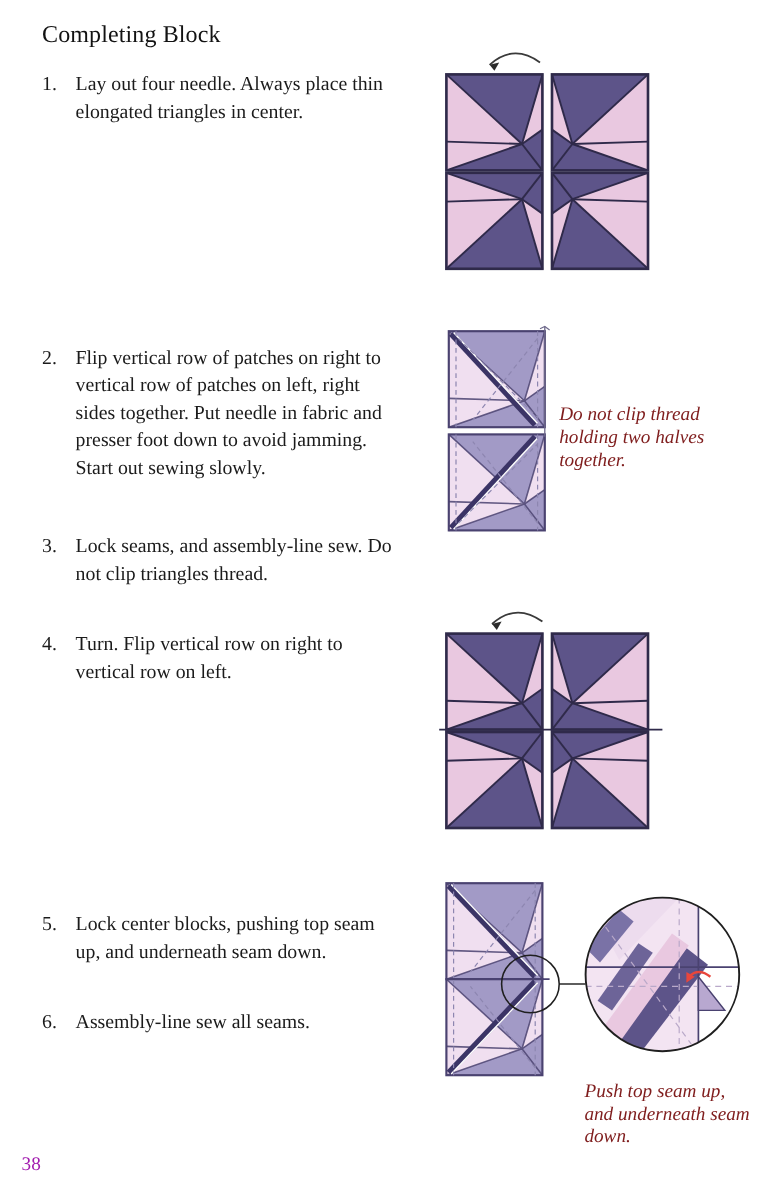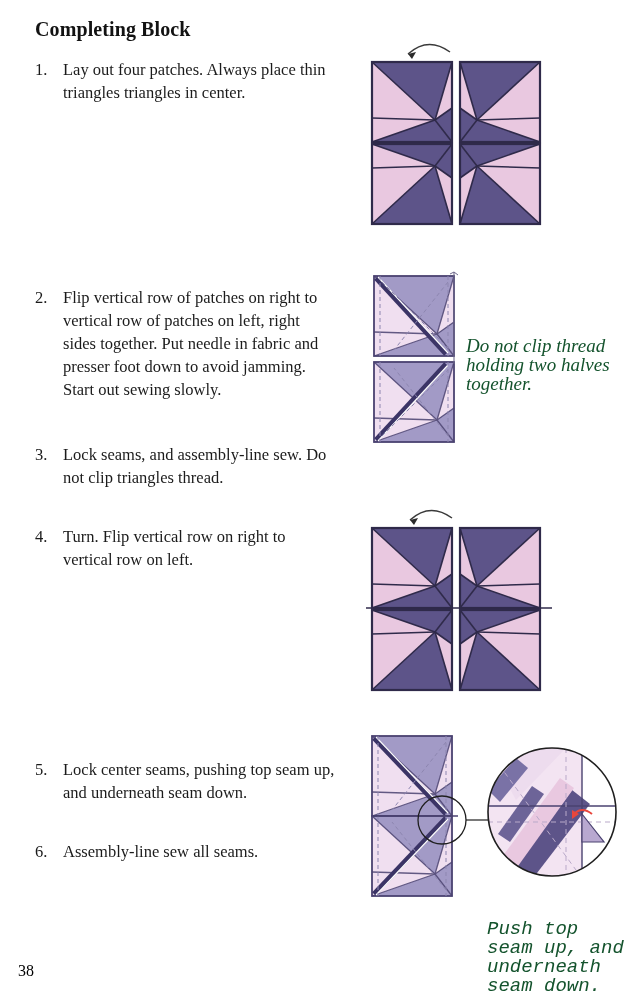--- a/index.html
+++ b/index.html
@@ -19,21 +19,21 @@
     position: absolute;
     inset: 0;
   }
 
   
   .heading {
     position: absolute;
     left: 35px;
     top: 18px;
     font-size: 20px;
-    font-weight: bold;
+    font-weight: normal;
     letter-spacing: 0.1px;
     color: #121212;
   }
   .step {
     position: absolute;
     left: 35px;
     width: 300px;
     font-size: 16.5px;
     line-height: 23px;
     color: #1b1b1b;
@@ -53,76 +53,76 @@
   .step-1 { top: 58px; }
   .step-2 { top: 286px; }
   .step-3 { top: 443px; }
   .step-4 { top: 525px; }
   .step-5 { top: 758px; }
   .step-6 { top: 840px; }
 
   
   .caption {
     position: absolute;
-    font-size: 19px;
+    font-size: 16px;
     line-height: 19px;
     font-style: italic;
-    color: #14532d;
+    color: #7f1d1d;
   }
   .caption-thread { left: 466px; top: 336px; width: 150px; }
-  .caption-push   { left: 487px; top: 920px; width: 140px; font-family: Liberation Mono, monospace; }
+  .caption-push   { left: 487px; top: 900px; width: 140px; }
 
   
   .folio {
     position: absolute;
     left: 18px;
     top: 962px;
     font-size: 16px;
-    color: #000000;
+    color: #a21caf;
   }
 
   
   .figure { position: absolute; }
   .fig-1 { left: 366px; top: 28px; }
   .fig-2 { left: 366px; top: 268px; }
   .fig-4 { left: 366px; top: 494px; }
   .fig-5 { left: 366px; top: 730px; }
 
   svg { display: block; overflow: visible; }
 </style>
 </head>
 <body>
 
 <div class="page">
 
   <div class="heading">Completing Block</div>
 
   <div class="step step-1">
     <span class="num">1.</span>
-    <span class="body">Lay out four patches. Always place thin triangles triangles in center.</span>
+    <span class="body">Lay out four needle. Always place thin elongated triangles in center.</span>
   </div>
 
   <div class="step step-2">
     <span class="num">2.</span>
     <span class="body">Flip vertical row of patches on right to vertical row of patches on left, right sides together. Put needle in fabric and presser foot down to avoid jamming. Start out sewing slowly.</span>
   </div>
 
   <div class="step step-3">
     <span class="num">3.</span>
     <span class="body">Lock seams, and assembly-line sew. Do not clip triangles thread.</span>
   </div>
 
   <div class="step step-4">
     <span class="num">4.</span>
     <span class="body">Turn. Flip vertical row on right to vertical row on left.</span>
   </div>
 
   <div class="step step-5">
     <span class="num">5.</span>
-    <span class="body">Lock center seams, pushing top seam up, and underneath seam down.</span>
+    <span class="body">Lock center blocks, pushing top seam up, and underneath seam down.</span>
   </div>
 
   <div class="step step-6">
     <span class="num">6.</span>
     <span class="body">Assembly-line sew all seams.</span>
   </div>
 
   <div class="caption caption-thread">Do not clip thread holding two halves together.</div>
   <div class="caption caption-push">Push top seam up, and underneath seam down.</div>
 

